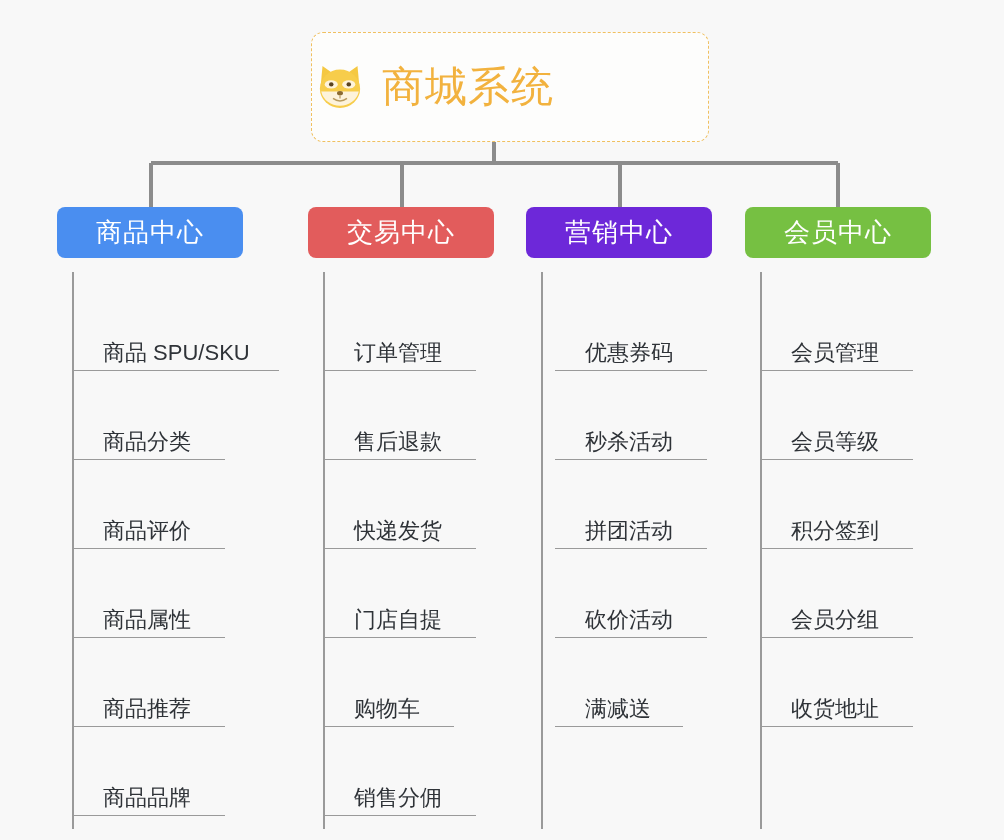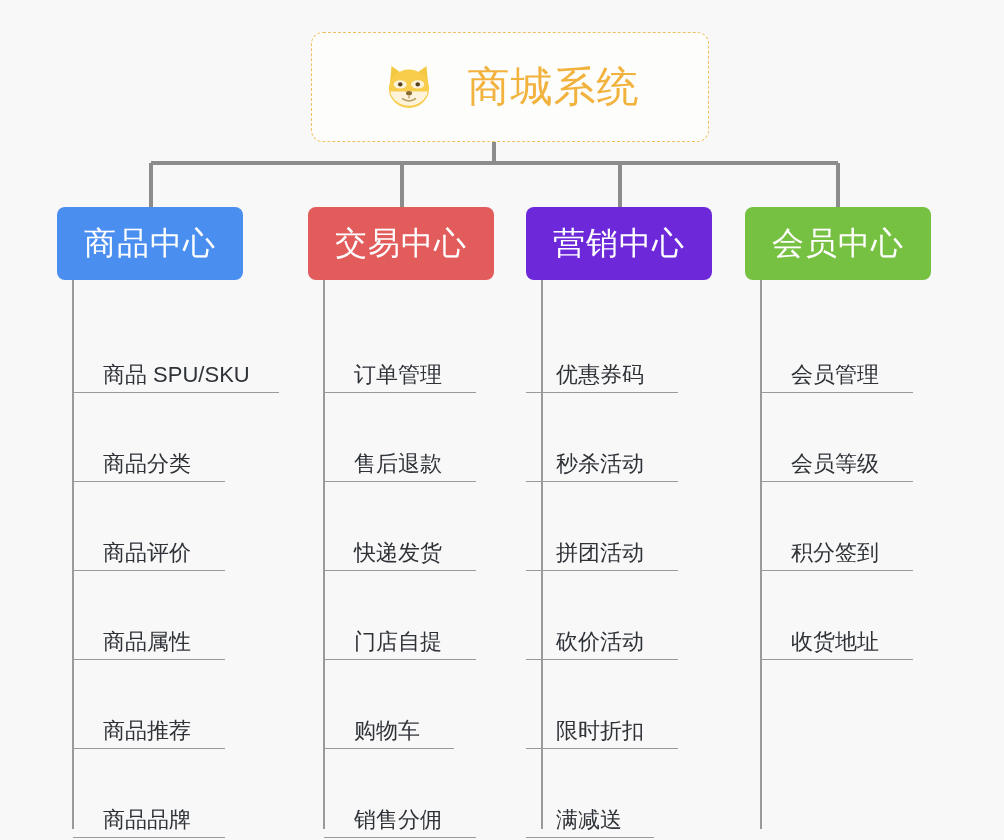--- a/index.html
+++ b/index.html
@@ -28,22 +28,21 @@
     left: 311px;
     top: 32px;
     width: 398px;
     height: 110px;
     box-sizing: border-box;
     background: #fdfdfc;
     border: 1.5px dashed #f0c060;
     border-radius: 12px;
     display: flex;
     align-items: center;
-    justify-content: center;
-    gap: 31px;
+    gap: 14px;
   }
   .root-emoji {
     width: 56px;
     height: 56px;
     flex: 0 0 auto;
     display: block;
   }
   .root-title {
     font-size: 42px;
     color: #f2b23e;
@@ -61,27 +60,27 @@
     pointer-events: none;
   }
 
   
   .column {
     position: absolute;
     top: 207px;
   }
   .cat-box {
     box-sizing: border-box;
-    height: 73px;
+    height: 51px;
     border-radius: 8px;
     display: flex;
     align-items: center;
     justify-content: center;
     color: #ffffff;
-    font-size: 32px;
+    font-size: 26px;
     letter-spacing: 1px;
     white-space: nowrap;
   }
 
   .leaf-list {
     position: relative;
     margin: 0;
     padding: 0;
     list-style: none;
   }
@@ -213,40 +212,36 @@
         <li class="leaf-item">
           <span class="leaf-underline" style="width: 152px;"></span>
           <span class="leaf-label" style="margin-left: 30px;">销售分佣</span>
         </li>
       </ul>
     </div>
     <div class="column" style="left: 526px; width: 186px;">
       <div class="cat-box" style="background: #6d28d9; width: 186px;">
         <span>营销中心</span>
       </div>
-      <ul class="leaf-list" style="margin-left: 0; margin-top: 24px;">
+      <ul class="leaf-list" style="margin-left: 29px; margin-top: 24px;">
         <li class="leaf-item">
           <span class="leaf-underline" style="width: 152px;"></span>
           <span class="leaf-label" style="margin-left: 30px;">优惠券码</span>
         </li>
         <li class="leaf-item">
           <span class="leaf-underline" style="width: 152px;"></span>
           <span class="leaf-label" style="margin-left: 30px;">秒杀活动</span>
         </li>
         <li class="leaf-item">
           <span class="leaf-underline" style="width: 152px;"></span>
           <span class="leaf-label" style="margin-left: 30px;">拼团活动</span>
         </li>
         <li class="leaf-item">
           <span class="leaf-underline" style="width: 152px;"></span>
           <span class="leaf-label" style="margin-left: 30px;">砍价活动</span>
-        </li>
-        <li class="leaf-item">
-          <span class="leaf-underline" style="width: 152px;"></span>
-          <span class="leaf-label" style="margin-left: 30px;">限时折扣</span>
         </li>
         <li class="leaf-item">
           <span class="leaf-underline" style="width: 128px;"></span>
           <span class="leaf-label" style="margin-left: 30px;">满减送</span>
         </li>
       </ul>
     </div>
     <div class="column" style="left: 745px; width: 186px;">
       <div class="cat-box" style="background: rgb(118, 192, 66); width: 186px;">
         <span>会员中心</span>
@@ -259,17 +254,21 @@
         <li class="leaf-item">
           <span class="leaf-underline" style="width: 152px;"></span>
           <span class="leaf-label" style="margin-left: 30px;">会员等级</span>
         </li>
         <li class="leaf-item">
           <span class="leaf-underline" style="width: 152px;"></span>
           <span class="leaf-label" style="margin-left: 30px;">积分签到</span>
         </li>
         <li class="leaf-item">
           <span class="leaf-underline" style="width: 152px;"></span>
+          <span class="leaf-label" style="margin-left: 30px;">会员分组</span>
+        </li>
+        <li class="leaf-item">
+          <span class="leaf-underline" style="width: 152px;"></span>
           <span class="leaf-label" style="margin-left: 30px;">收货地址</span>
         </li>
       </ul>
     </div>
   </div>
 
 </body></html>

